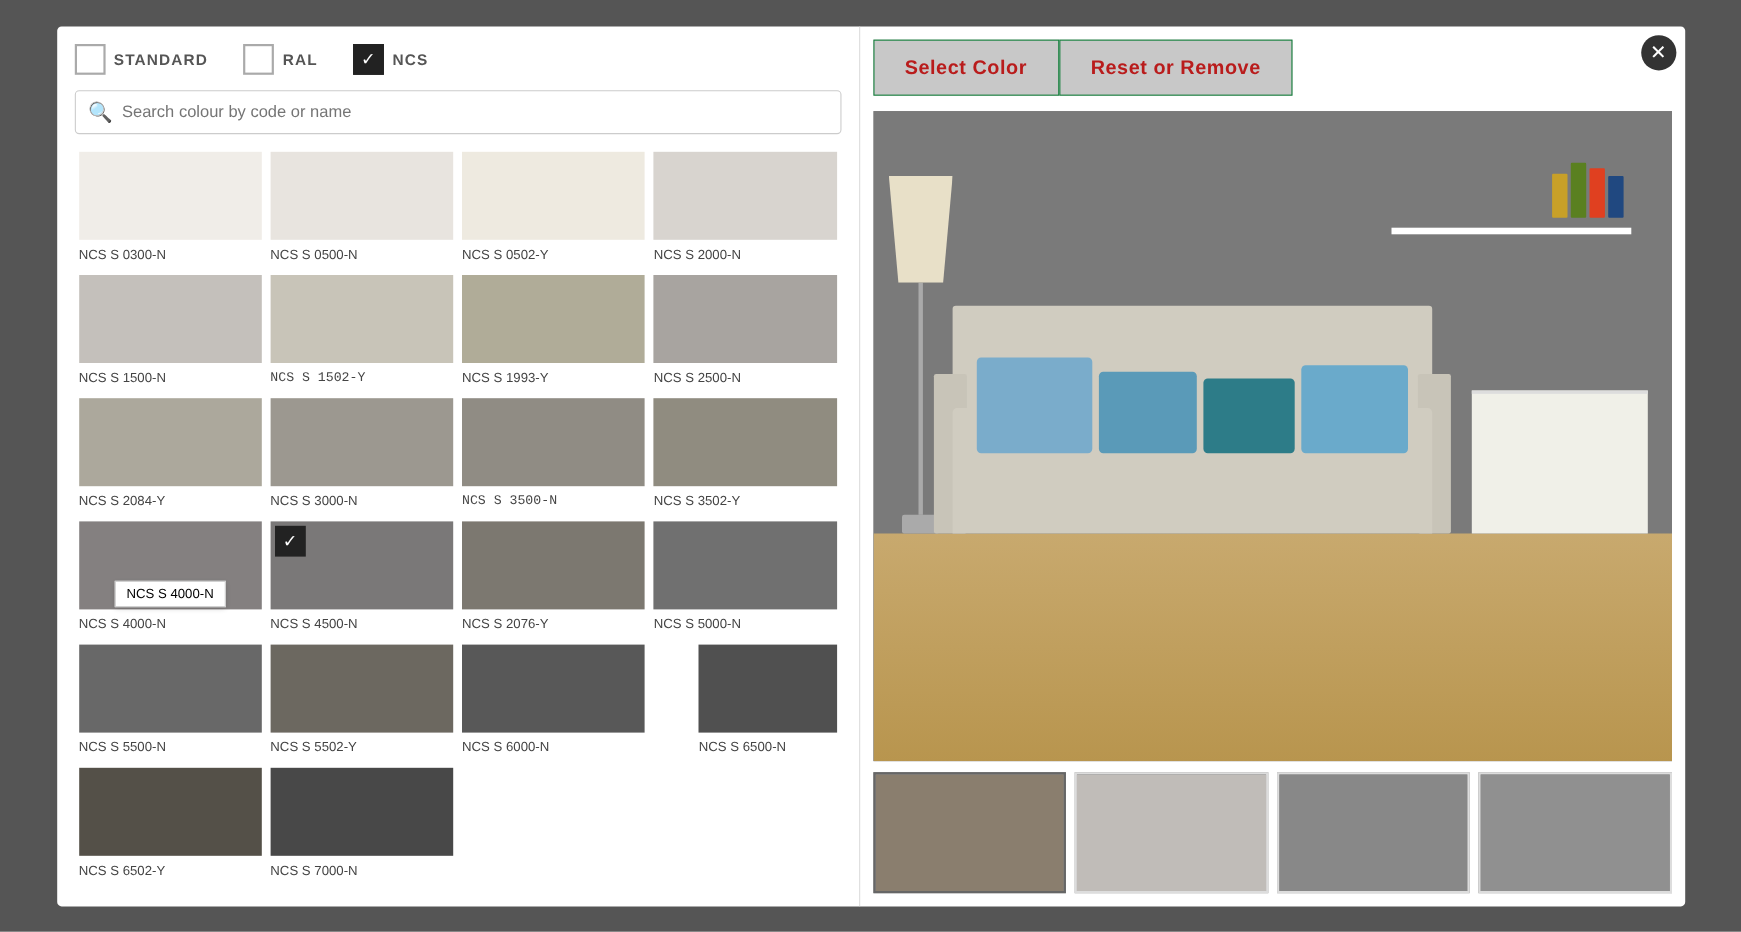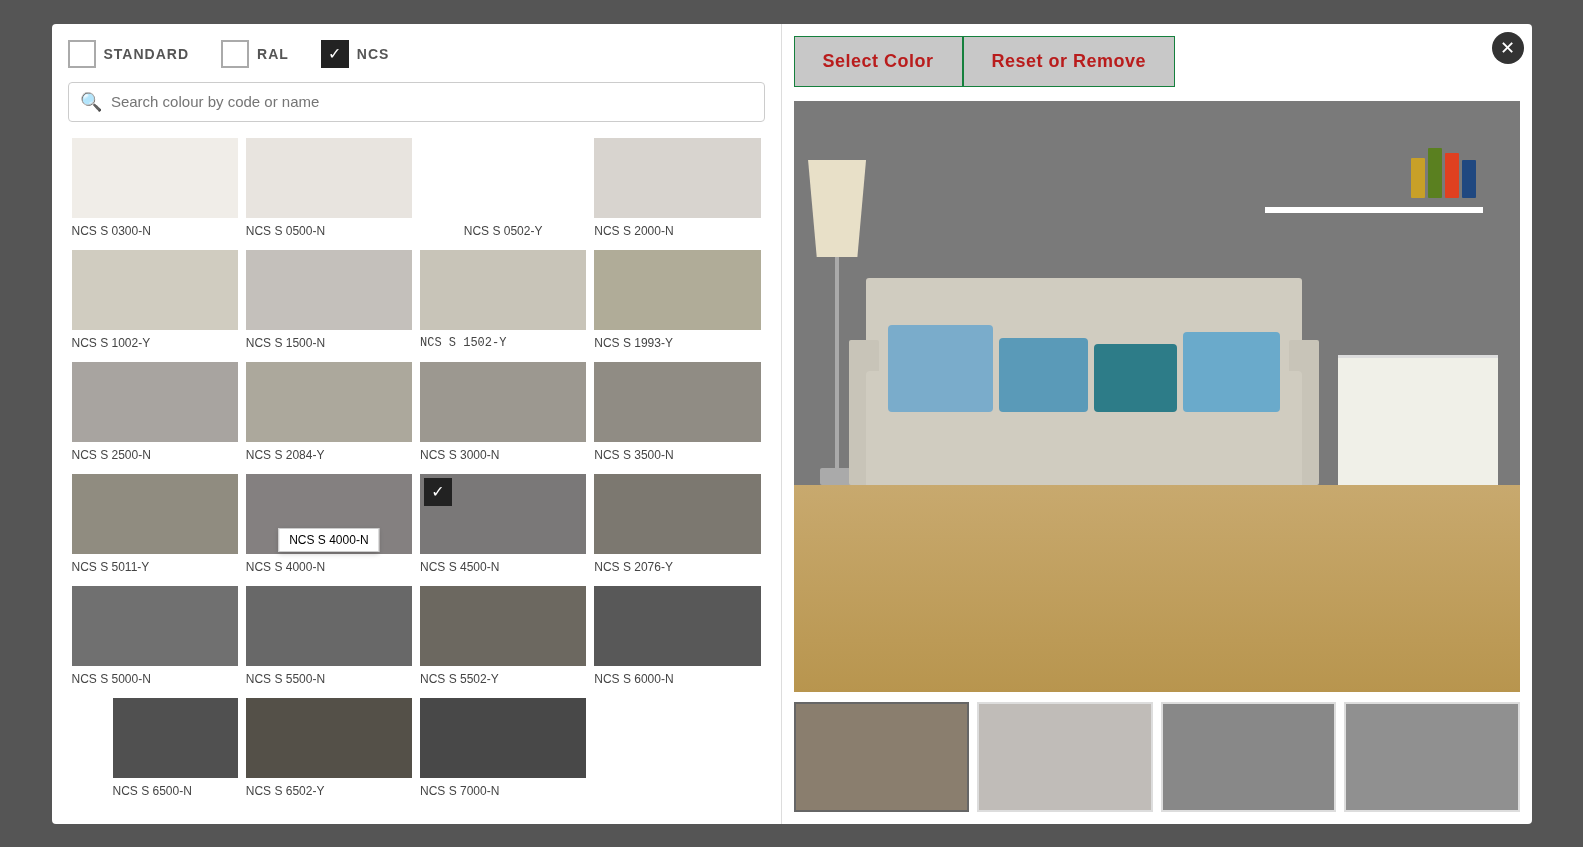--- a/index.html
+++ b/index.html
@@ -395,31 +395,27 @@
       <div class="color-grid-container">
         <div class="color-grid" id="color-grid">
         <div class="color-cell" style="position: relative;">
               <div class="color-swatch" style="background: rgb(240, 237, 232);"></div>
               <div class="color-name">NCS S 0300-N</div>
             </div>
             <div class="color-cell" style="position: relative;">
               <div class="color-swatch" style="background: rgb(232, 228, 223);"></div>
               <div class="color-name">NCS S 0500-N</div>
             </div>
-            <div class="color-cell" style="position: relative; align-items: center;">
+            <div class="color-cell" style="position: relative;">
               <div class="color-swatch" style="background: rgb(238, 234, 224);"></div>
               <div class="color-name">NCS S 0502-Y</div>
             </div>
             <div class="color-cell" style="position: relative;">
               <div class="color-swatch" style="background: rgb(216, 212, 207);"></div>
               <div class="color-name">NCS S 2000-N</div>
-            </div>
-            <div class="color-cell" style="position: relative;">
-              <div class="color-swatch" style="background: rgb(208, 204, 192);"></div>
-              <div class="color-name">NCS S 1002-Y</div>
             </div>
             <div class="color-cell" style="position: relative;">
               <div class="color-swatch" style="background: rgb(196, 192, 187);"></div>
               <div class="color-name">NCS S 1500-N</div>
             </div>
             <div class="color-cell" style="position: relative; font-family: Liberation Mono, monospace;">
               <div class="color-swatch" style="background: rgb(200, 196, 184);"></div>
               <div class="color-name">NCS S 1502-Y</div>
             </div>
             <div class="color-cell" style="position: relative;">
@@ -431,27 +427,27 @@
               <div class="color-name">NCS S 2500-N</div>
             </div>
             <div class="color-cell" style="position: relative;">
               <div class="color-swatch" style="background: rgb(172, 168, 156);"></div>
               <div class="color-name">NCS S 2084-Y</div>
             </div>
             <div class="color-cell" style="position: relative;">
               <div class="color-swatch" style="background: rgb(156, 152, 144);"></div>
               <div class="color-name">NCS S 3000-N</div>
             </div>
-            <div class="color-cell" style="position: relative;">
+            <div class="color-cell" style="position: relative; font-family: Liberation Mono, monospace;">
               <div class="color-swatch" style="background: rgb(144, 140, 132);"></div>
               <div class="color-name">NCS S 3500-N</div>
             </div>
             <div class="color-cell" style="position: relative;">
               <div class="color-swatch" style="background: rgb(144, 140, 128);"></div>
-              <div class="color-name">NCS S 5011-Y</div>
+              <div class="color-name">NCS S 3502-Y</div>
             </div>
             <div class="color-cell" style="position: relative;">
               <div class="color-swatch" style="background: rgb(132, 128, 128);"></div>
               <div class="tooltip">NCS S 4000-N</div>
               <div class="color-name">NCS S 4000-N</div>
             </div>
             <div class="color-cell selected" style="position: relative;">
               <div class="color-swatch" style="background: rgb(122, 120, 120);"></div>
               <div class="checkmark-overlay">
                 <span>✓</span>

